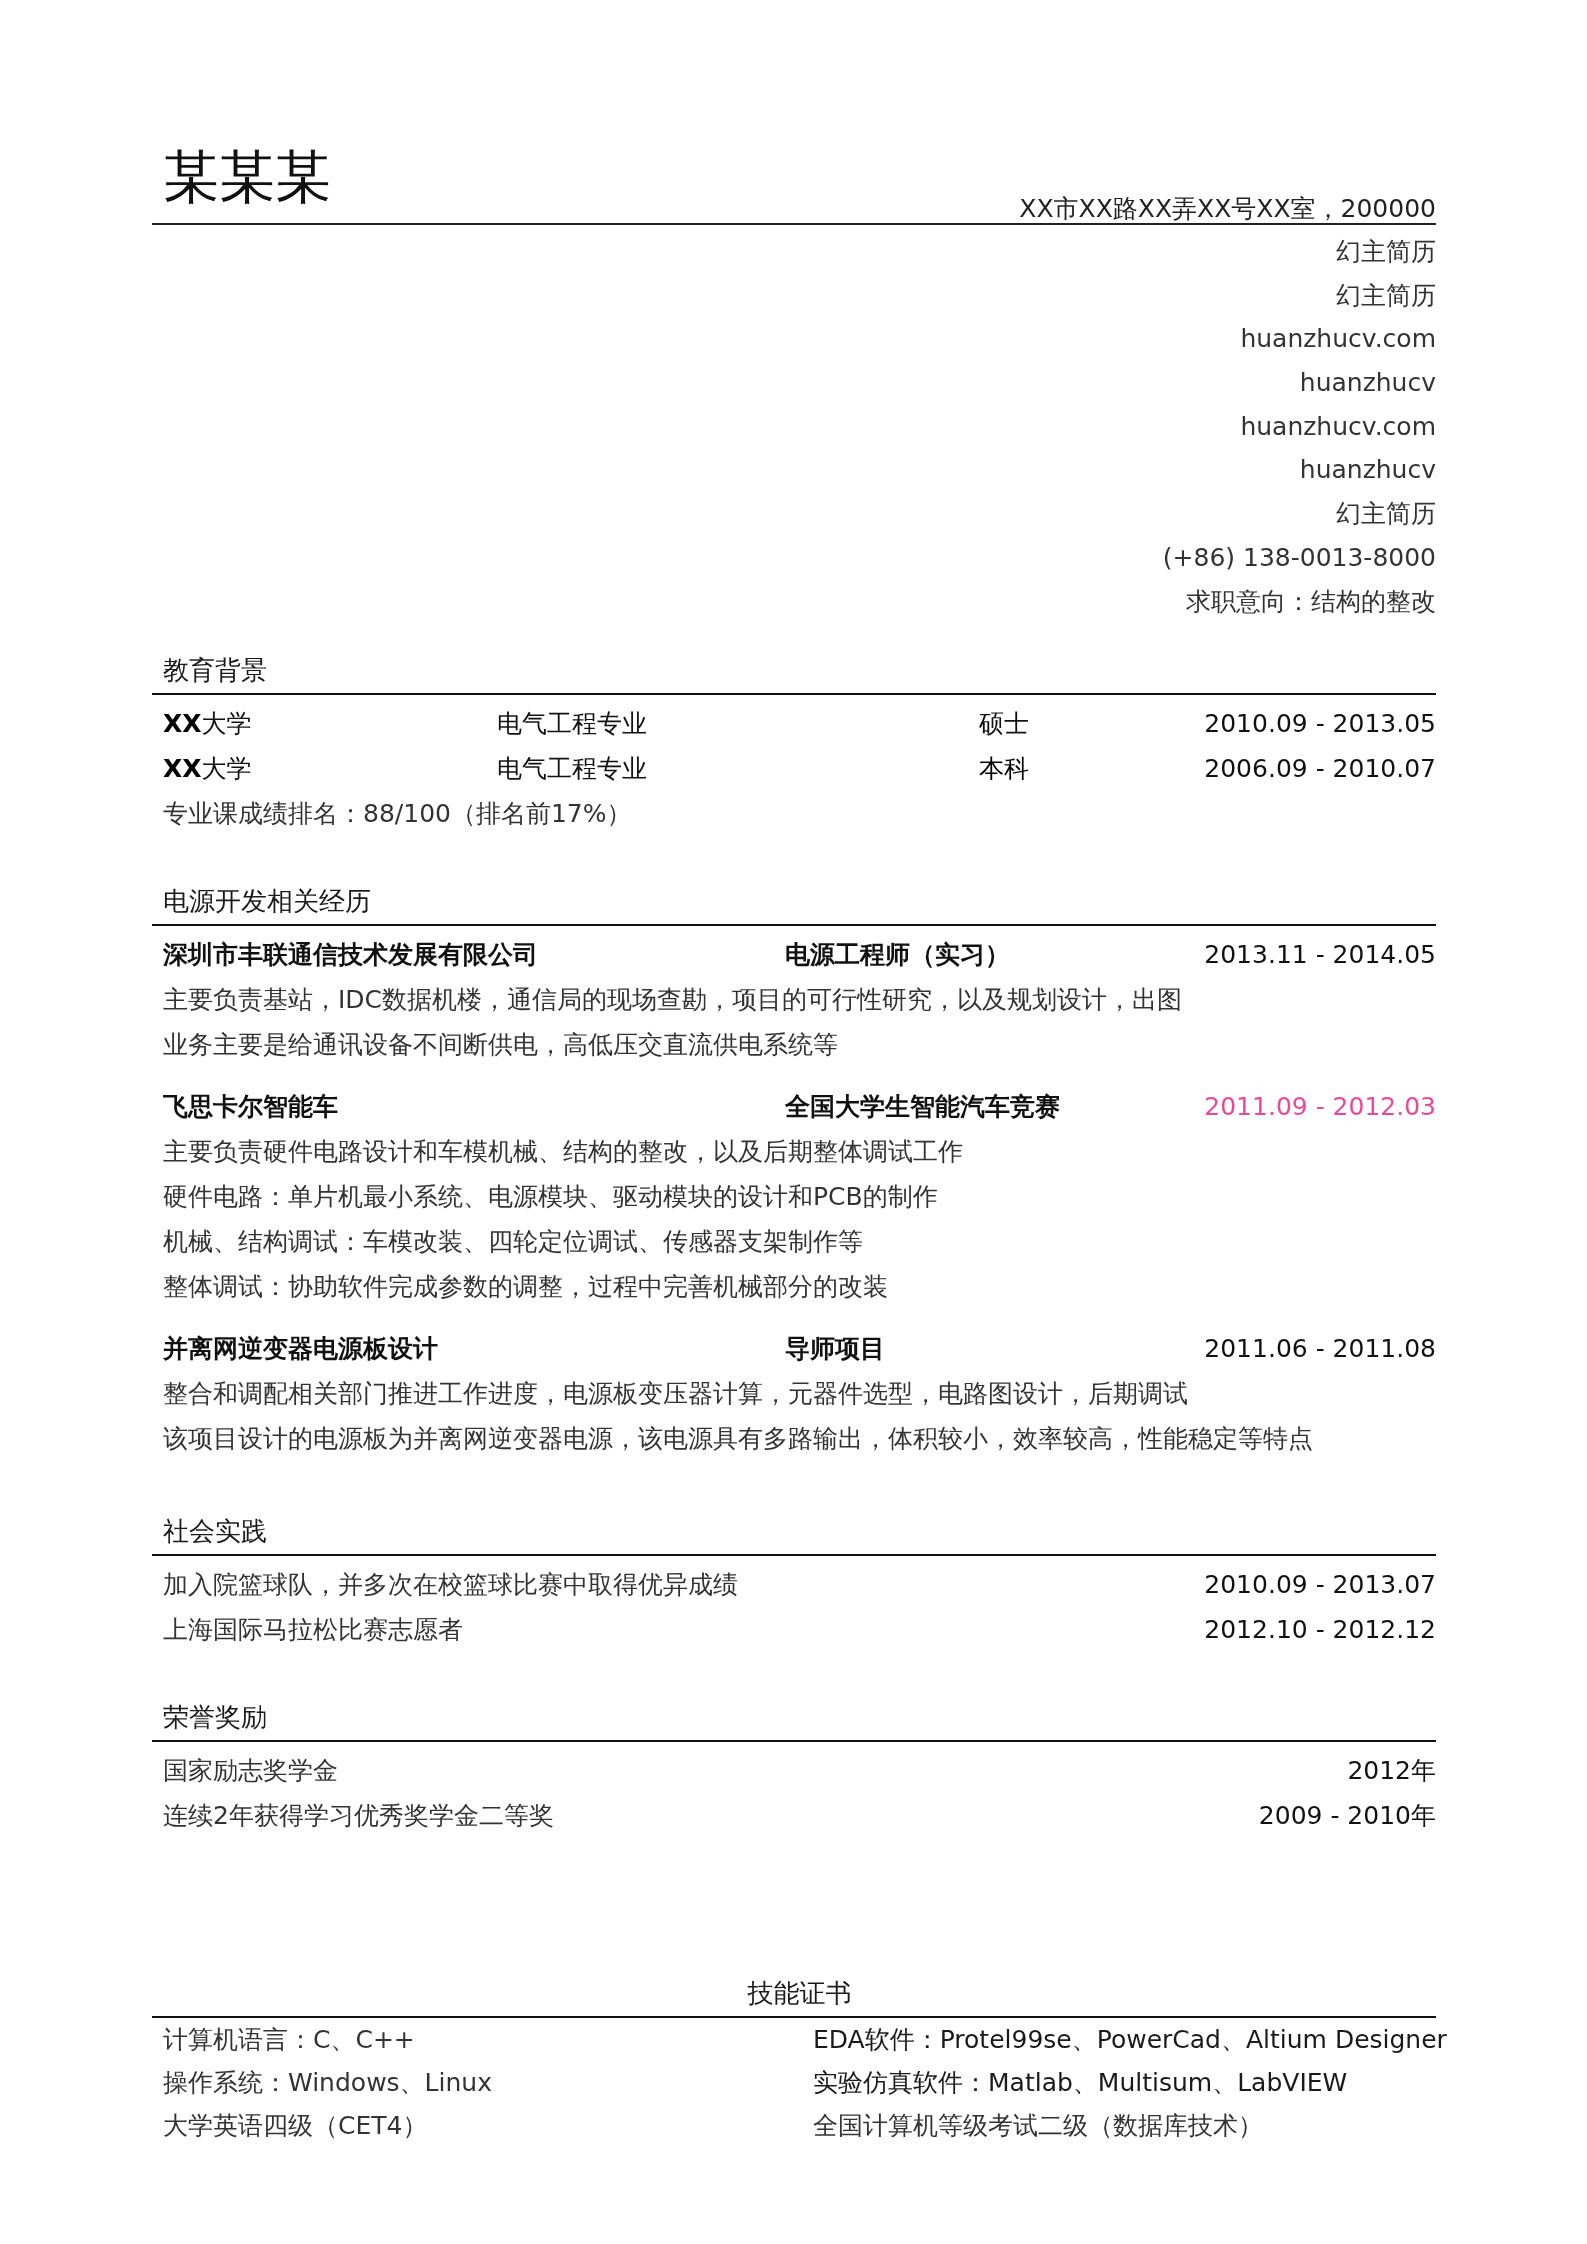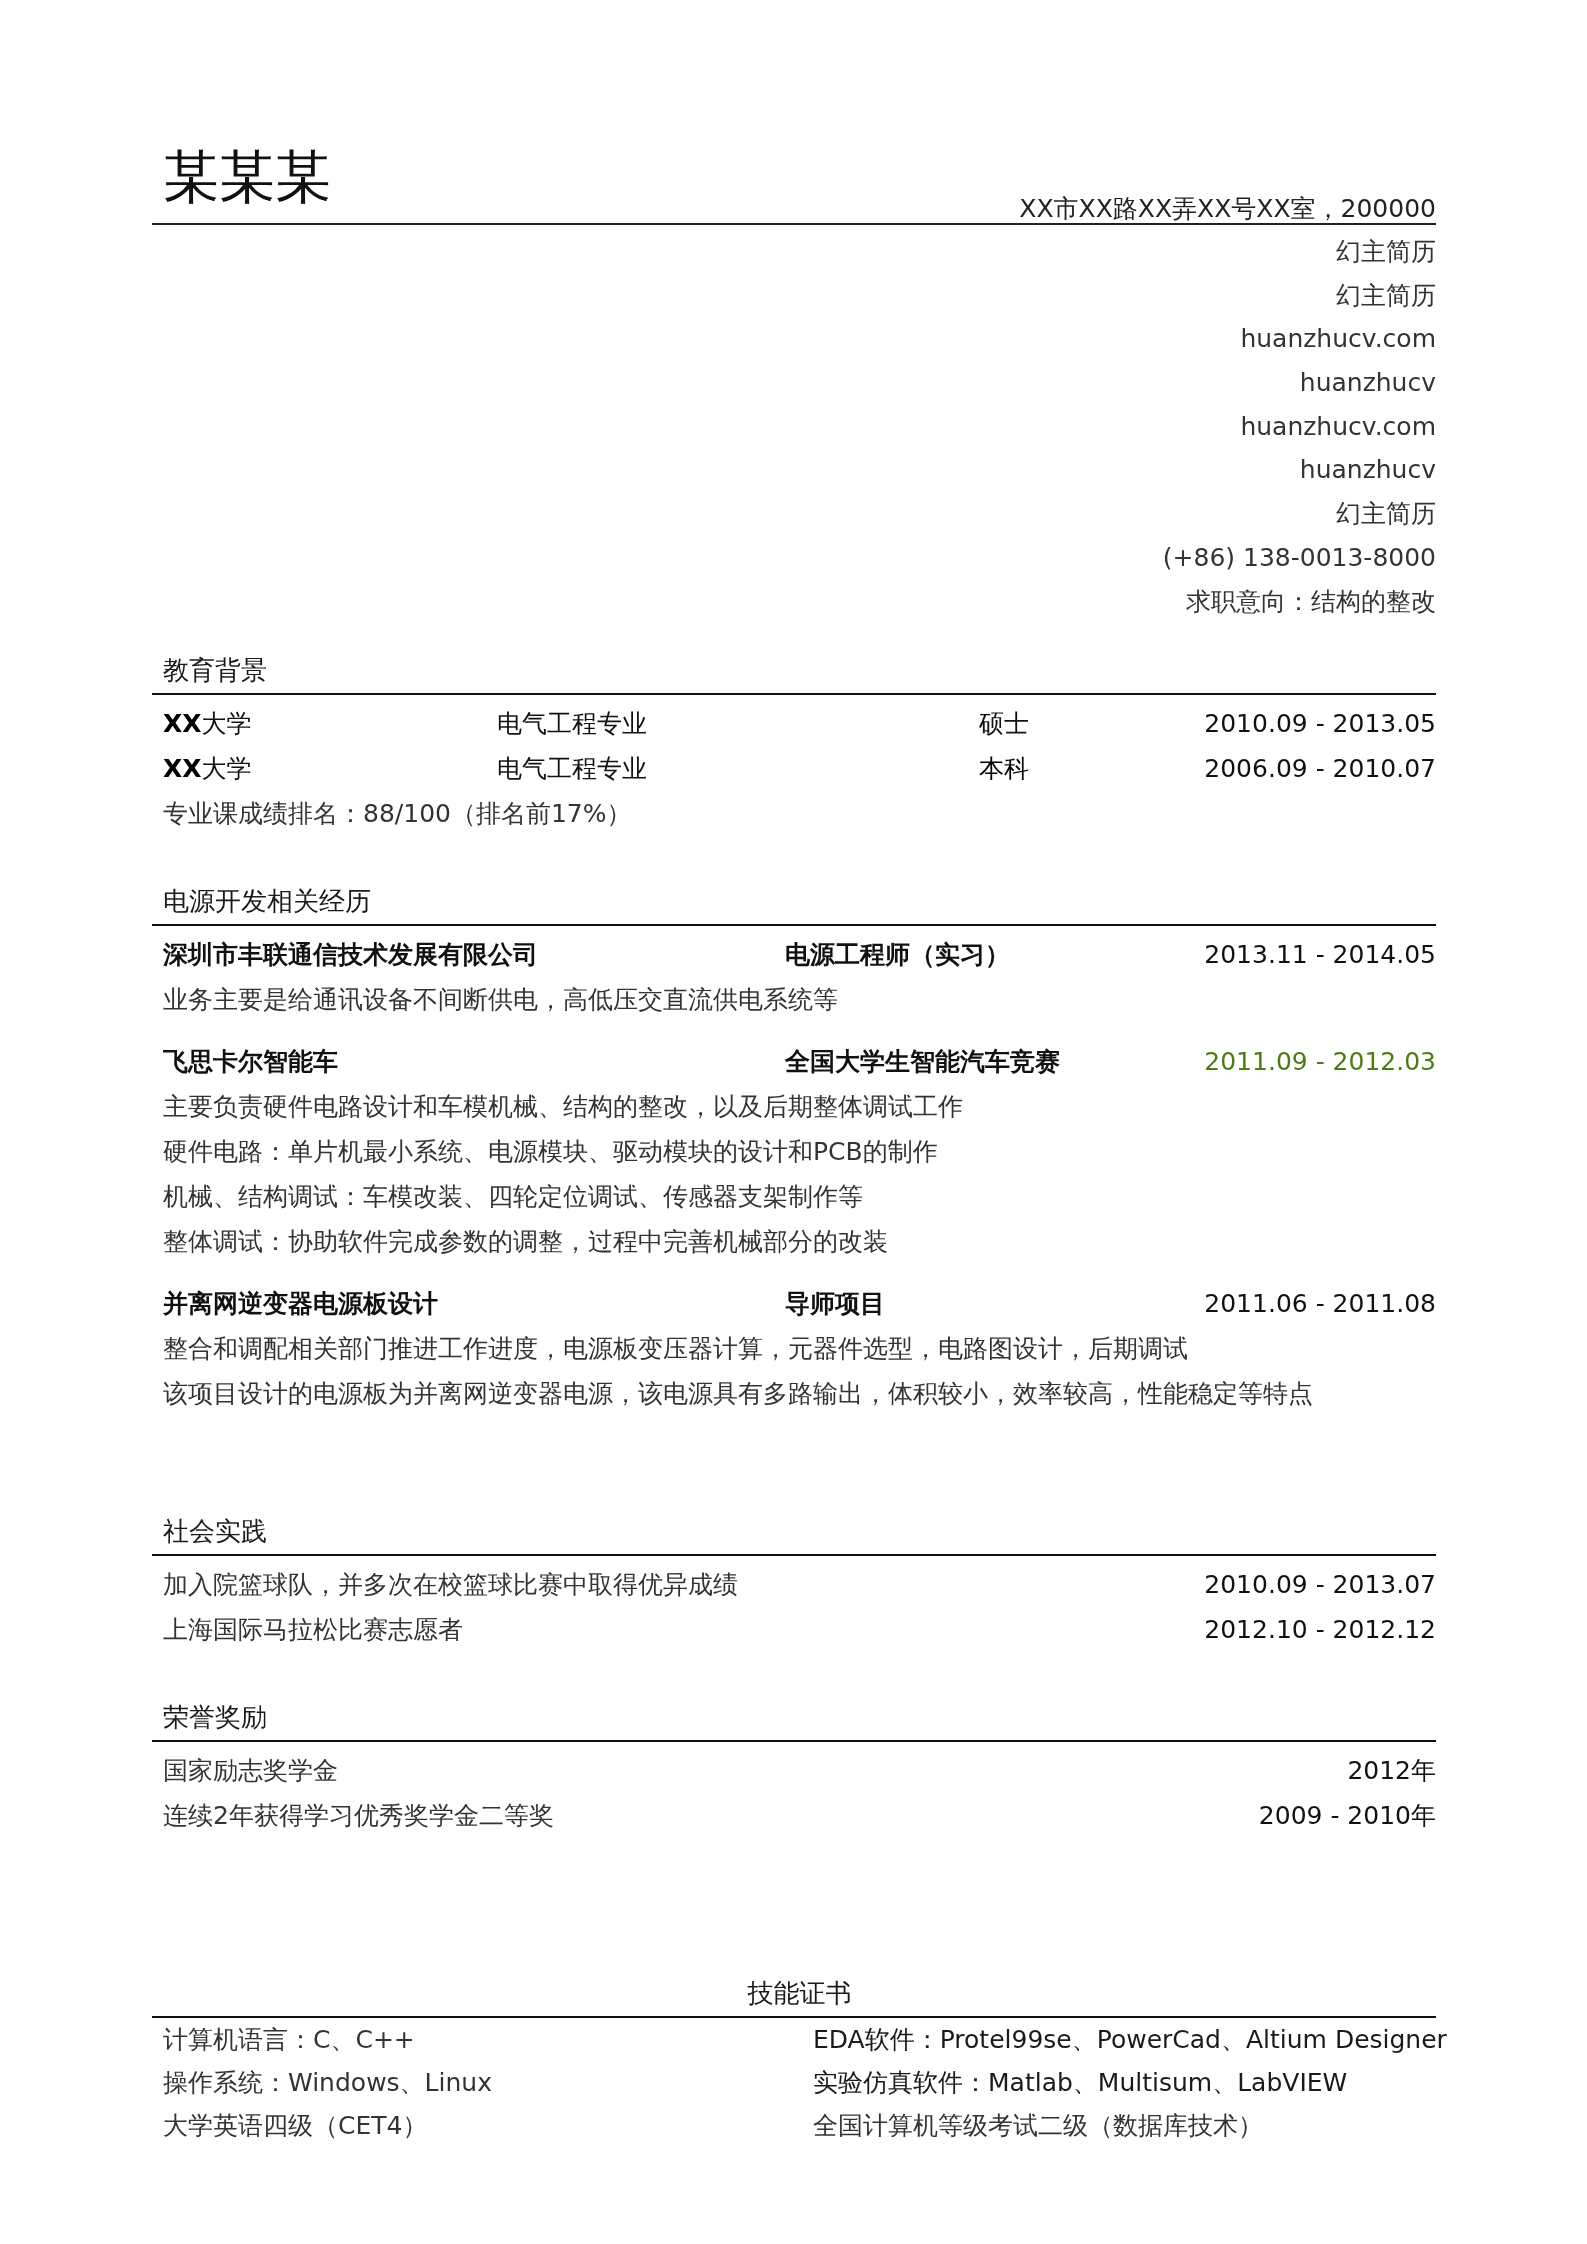--- a/index.html
+++ b/index.html
@@ -85,28 +85,29 @@
   <div class="section" style="top:884px;">
     <div class="section-title">电源开发相关经历</div>
     <div class="section-rule"></div>
 
     <div class="entry">
       <div class="row">
         <span class="c title-text" style="left:0">深圳市丰联通信技术发展有限公司</span>
         <span class="c title-text" style="left:622px">电源工程师（实习）</span>
         <span class="c right" style="color:#111">2013.11 - 2014.05</span>
       </div>
+      <div class="line">主要负责基站，IDC数据机楼，通信局的现场查勘，项目的可行性研究，以及规划设计，出图</div>
       <div class="line">业务主要是给通讯设备不间断供电，高低压交直流供电系统等</div>
     </div>
 
     <div class="entry">
       <div class="row">
         <span class="c title-text" style="left:0">飞思卡尔智能车</span>
         <span class="c title-text" style="left:622px">全国大学生智能汽车竞赛</span>
-        <span class="c right" style="color:#4d7c0f">2011.09 - 2012.03</span>
+        <span class="c right" style="color:#ec4899">2011.09 - 2012.03</span>
       </div>
       <div class="line">主要负责硬件电路设计和车模机械、结构的整改，以及后期整体调试工作</div>
       <div class="line">硬件电路：单片机最小系统、电源模块、驱动模块的设计和PCB的制作</div>
       <div class="line">机械、结构调试：车模改装、四轮定位调试、传感器支架制作等</div>
       <div class="line">整体调试：协助软件完成参数的调整，过程中完善机械部分的改装</div>
     </div>
 
     <div class="entry">
       <div class="row">
         <span class="c title-text" style="left:0">并离网逆变器电源板设计</span>

